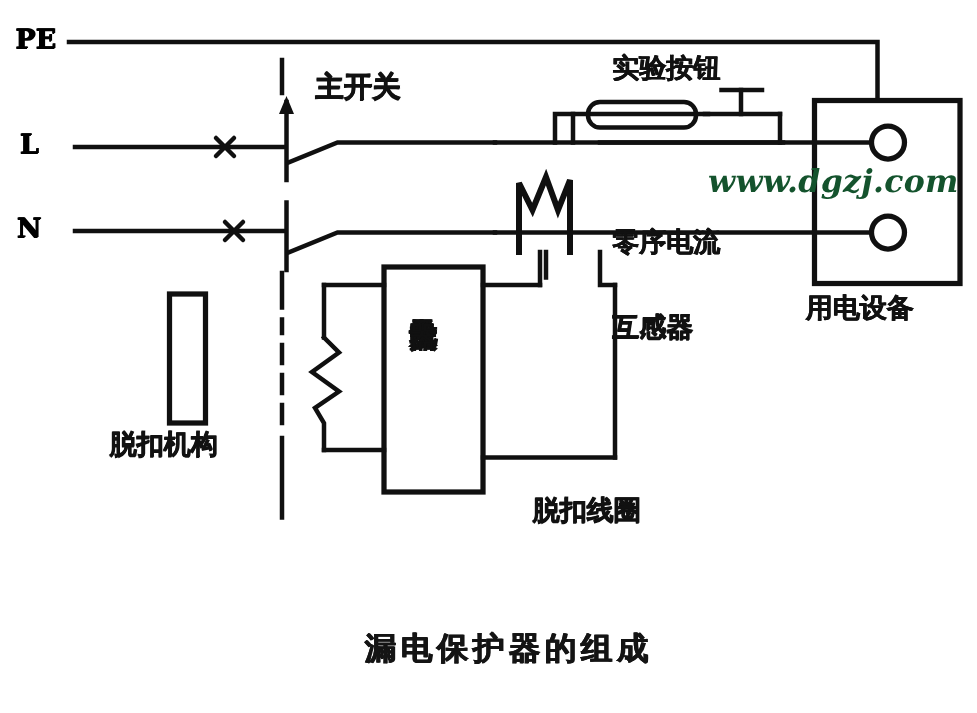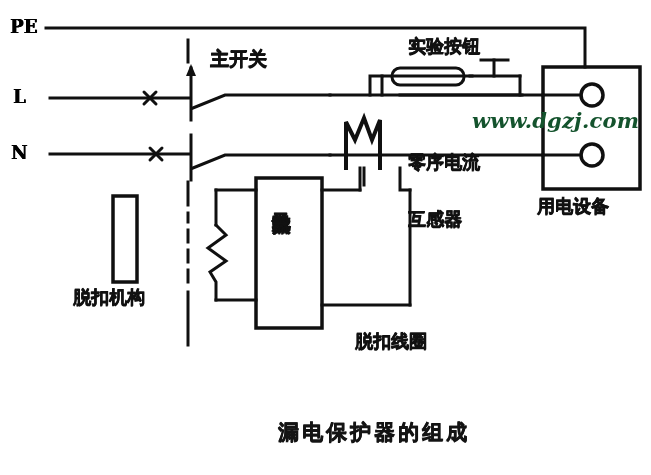--- a/index.html
+++ b/index.html
@@ -70,21 +70,20 @@
   }
   .caption {
     position: absolute;
     font-family: "DejaVu Sans", "Liberation Sans", sans-serif;
     font-weight: bold;
     font-size: 21px;
     color: #141414;
     letter-spacing: 3px;
     white-space: nowrap;
     text-shadow: 0.6px 0 0 #141414, 0 0.5px 0 #141414;
-    margin-left: 35px;
   }
 </style>
 </head>
 <body>
 
 <div id="diagram-root">
 
   <svg id="schematic" viewBox="0 0 651 475" xmlns="http://www.w3.org/2000/svg">
     <g fill="none" stroke="#101010" stroke-width="3" stroke-linecap="square">
 

